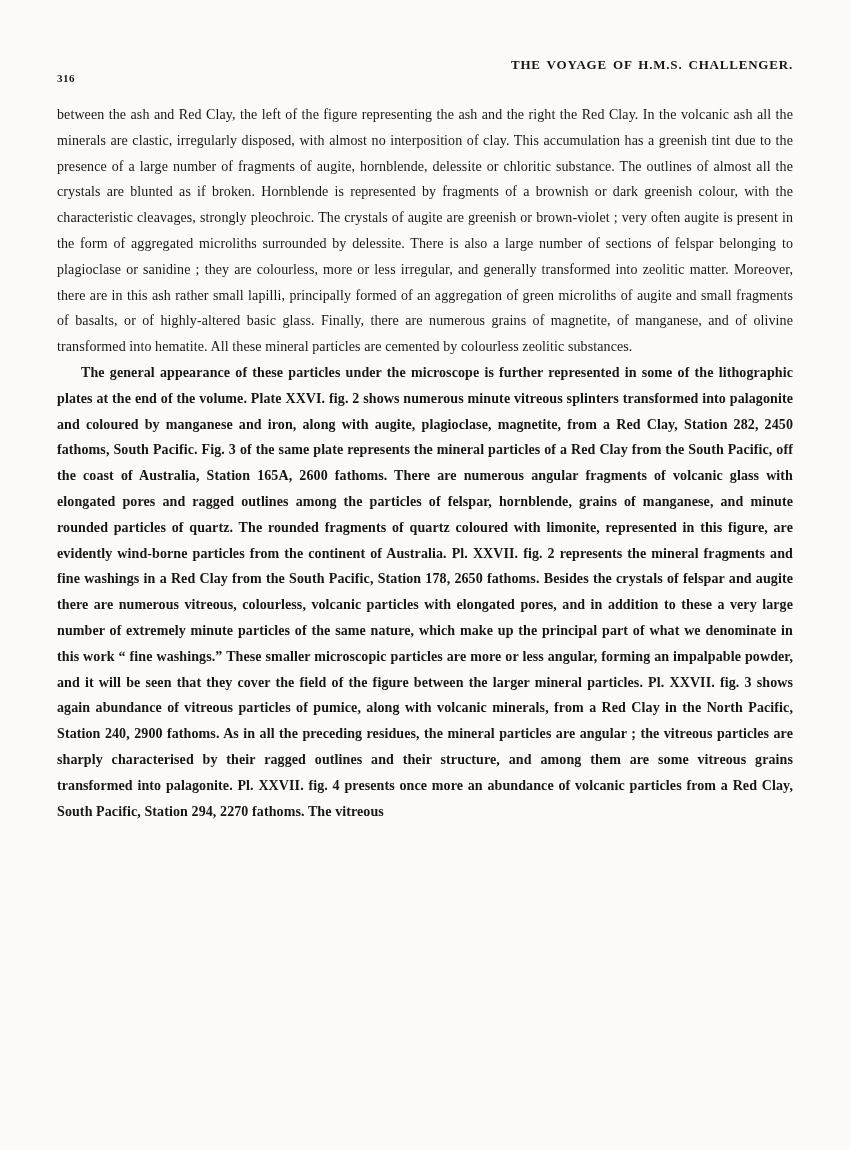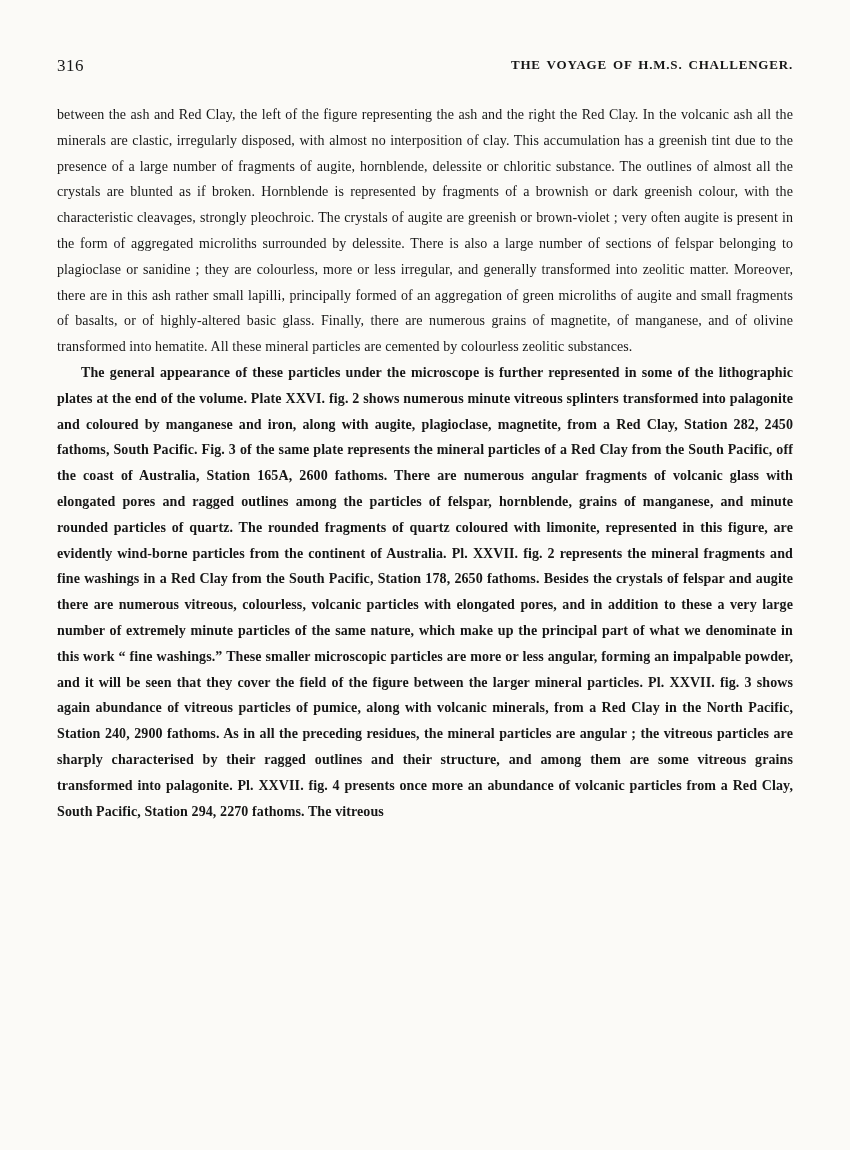--- a/index.html
+++ b/index.html
@@ -20,23 +20,23 @@
     overflow: hidden;
   }
   .running-head {
     position: relative;
     height: 22px;
     margin-bottom: 24px;
   }
   .page-num {
     position: absolute;
     left: 0;
-    top: 0;
-    font-weight: normal;
-    font-size: 17px;
+    top: 16px;
+    font-weight: bold;
+    font-size: 11px;
     letter-spacing: 0.5px;
   }
   .head-title {
     display: block;
     text-align: right;
     font-weight: bold;
     font-size: 13px;
     letter-spacing: 0.8px;
     word-spacing: 2px;
     padding-top: 1px;

